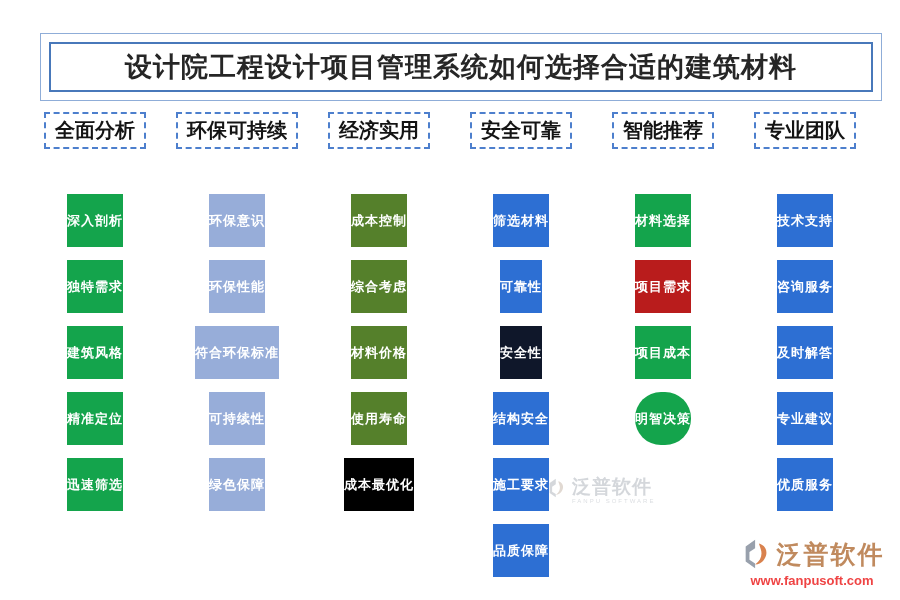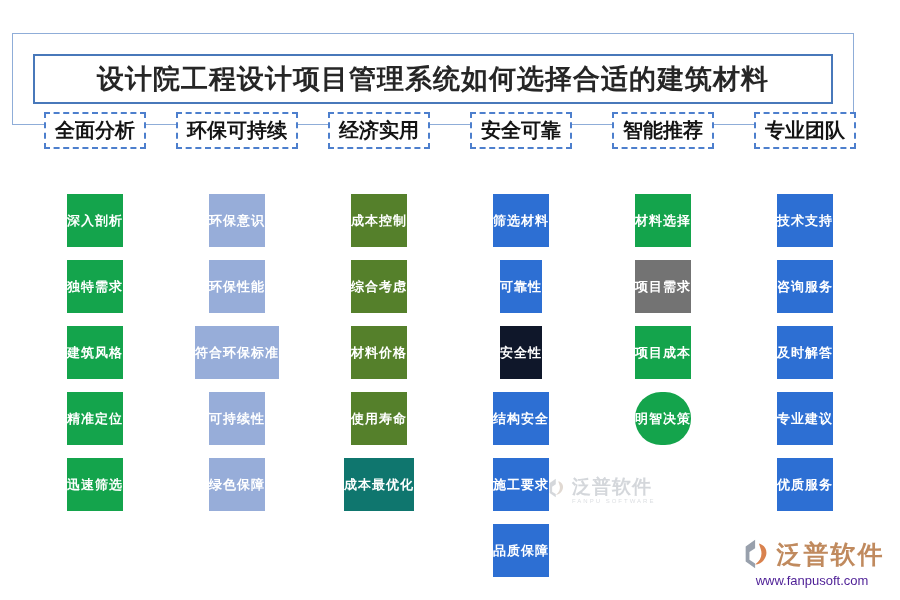--- a/index.html
+++ b/index.html
@@ -2,22 +2,22 @@
 <html><head>
 <meta charset="utf-8">
 <style>
   html,body{margin:0;padding:0;background:#ffffff;}
   .canvas{
     position:relative;width:900px;height:600px;background:#ffffff;overflow:hidden;
     font-family:"Liberation Serif","DejaVu Serif",serif;
   }
   
   .title-outer{
-    position:absolute;left:12px;top:33px;width:842px;
-    border:1px solid #8fadd8;padding:20px;box-sizing:border-box;
+    position:absolute;left:40px;top:33px;width:842px;
+    border:1px solid #8fadd8;padding:8px;box-sizing:border-box;
   }
   .title-inner{
     border:2px solid #4878ba;height:46px;
     display:flex;align-items:center;justify-content:center;
   }
   .title-text{
     font-size:27px;font-weight:bold;color:#262626;letter-spacing:1px;white-space:nowrap;
   }
   
   .columns{
@@ -43,21 +43,21 @@
   .watermark .wm-text{display:flex;flex-direction:column;line-height:1;}
   .wm-name{font-size:19px;font-weight:bold;color:#aab0b8;letter-spacing:1px;}
   .wm-caption{font-size:6px;color:#b8bdc4;letter-spacing:2px;margin-top:2px;font-family:"Liberation Sans",sans-serif;}
   
   .brand{
     position:absolute;right:8px;top:537px;width:160px;
     display:flex;flex-direction:column;align-items:center;line-height:1;
   }
   .brand-row{display:flex;align-items:center;gap:3px;}
   .brand-name{font-size:25px;font-weight:bold;color:#c08a5e;letter-spacing:2px;}
-  .brand-url{font-size:13px;font-weight:normal;color:#4c1d95;margin-top:3px;font-family:"Liberation Sans",sans-serif;}
+  .brand-url{font-size:13px;font-weight:bold;color:#ef4444;margin-top:3px;font-family:"Liberation Sans",sans-serif;}
 </style>
 </head>
 <body>
 
 <div class="canvas">
 
   <div class="title-outer">
     <div class="title-inner">
       <span class="title-text">设计院工程设计项目管理系统如何选择合适的建筑材料</span>
     </div>
@@ -79,35 +79,35 @@
         <div class="tile" style="background: rgb(151, 173, 217);">符合环保标准</div>
         <div class="tile" style="background: rgb(151, 173, 217);">可持续性</div>
         <div class="tile" style="background: rgb(151, 173, 217);">绿色保障</div>
       </div>
       <div class="column">
         <div class="cat-header">经济实用</div>
         <div class="tile" style="background: rgb(85, 128, 43);">成本控制</div>
         <div class="tile" style="background: rgb(85, 128, 43);">综合考虑</div>
         <div class="tile" style="background: rgb(85, 128, 43);">材料价格</div>
         <div class="tile" style="background: rgb(85, 128, 43);">使用寿命</div>
-        <div class="tile" style="background: #0f766e;">成本最优化</div>
+        <div class="tile" style="background: #000000;">成本最优化</div>
       </div>
       <div class="column">
         <div class="cat-header">安全可靠</div>
         <div class="tile" style="background: rgb(45, 111, 211);">筛选材料</div>
         <div class="tile" style="background: rgb(45, 111, 211);">可靠性</div>
         <div class="tile" style="background: #0f172a;">安全性</div>
         <div class="tile" style="background: rgb(45, 111, 211);">结构安全</div>
         <div class="tile" style="background: rgb(45, 111, 211);">施工要求</div>
         <div class="tile" style="background: rgb(45, 111, 211);">品质保障</div>
       </div>
       <div class="column">
         <div class="cat-header">智能推荐</div>
         <div class="tile" style="background: rgb(20, 164, 76);">材料选择</div>
-        <div class="tile" style="background: #737373;">项目需求</div>
+        <div class="tile" style="background: #b91c1c;">项目需求</div>
         <div class="tile" style="background: rgb(20, 164, 76);">项目成本</div>
         <div class="tile" style="background: rgb(20, 164, 76); border-radius: 26px;">明智决策</div>
       </div>
       <div class="column">
         <div class="cat-header">专业团队</div>
         <div class="tile" style="background: rgb(45, 111, 211);">技术支持</div>
         <div class="tile" style="background: rgb(45, 111, 211);">咨询服务</div>
         <div class="tile" style="background: rgb(45, 111, 211);">及时解答</div>
         <div class="tile" style="background: rgb(45, 111, 211);">专业建议</div>
         <div class="tile" style="background: rgb(45, 111, 211);">优质服务</div>

